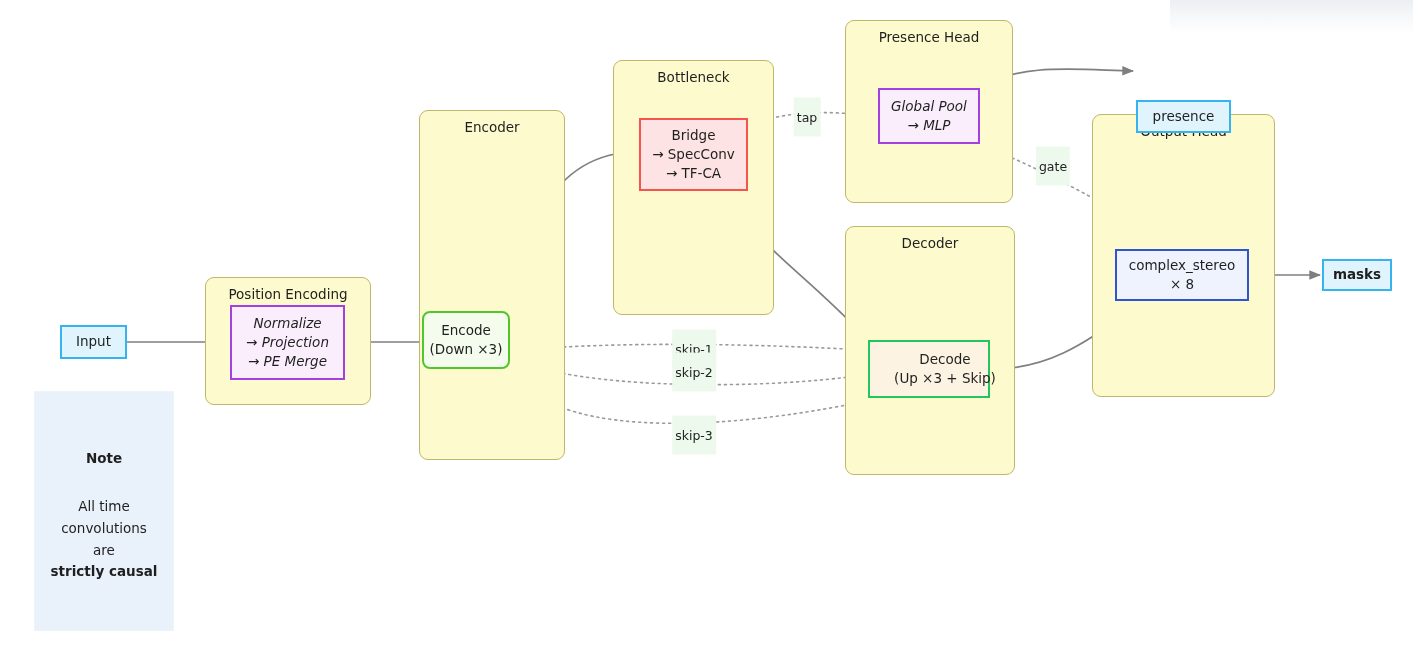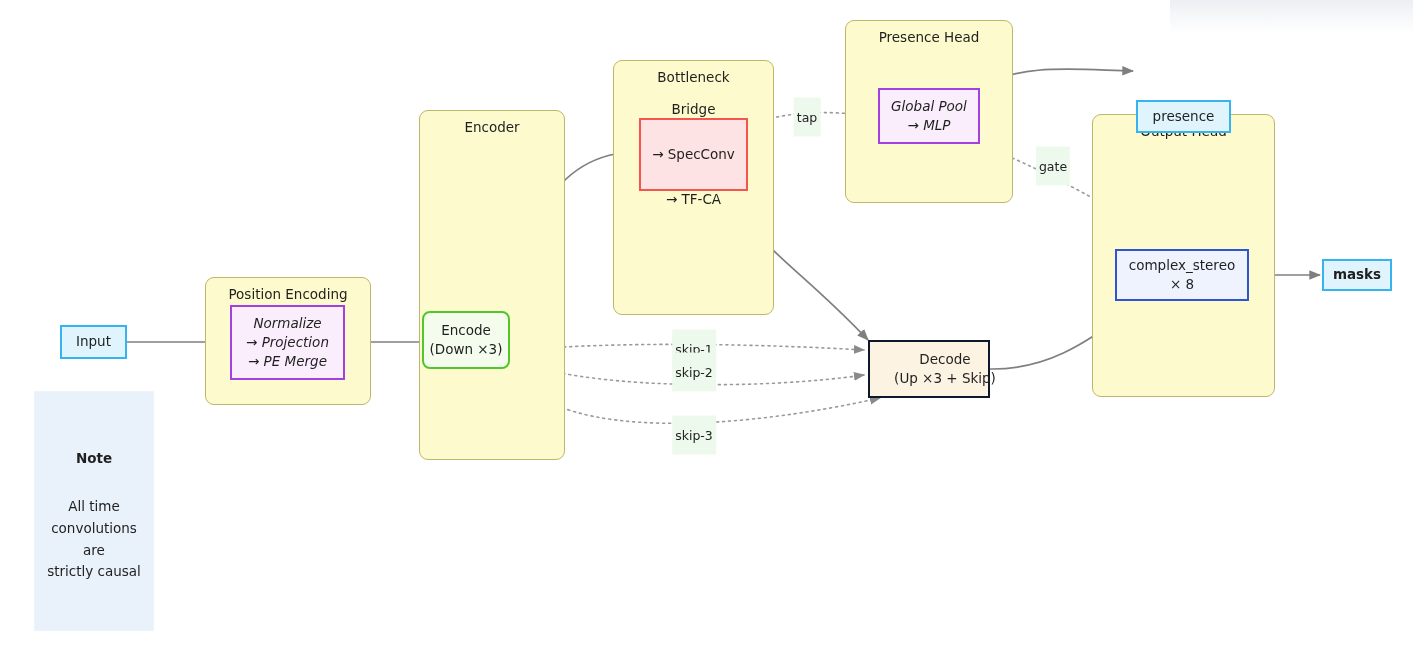--- a/index.html
+++ b/index.html
@@ -61,25 +61,24 @@
     border: 2px solid #a540e0;
     font-style: italic;
   }
   .n-green {       
     background: #f3fced;
     border: 2px solid #53c62b;
   }
   .n-red {         
     background: #fde3e3;
     border: 2px solid #f4554f;
-    gap: 26px;
   }
   .n-orange {      
     background: #fdf3e3;
-    border: 2px solid #0f172a;
+    border: 2px solid #22c55e;
     padding-left: 32px;
   }
   .n-blue {        
     background: #eef3fe;
     border: 2px solid #2f54cf;
   }
 
   .note-box {
     position: absolute;
     background: #e9f1fb;
@@ -162,20 +161,23 @@
   </div>
 
   <div class="cluster" style="left:613px; top:60px; width:161px; height:255px;">
     <div class="cluster-label">Bottleneck</div>
   </div>
 
   <div class="cluster" style="left:845px; top:20px; width:168px; height:183px;">
     <div class="cluster-label">Presence Head</div>
   </div>
 
+  <div class="cluster" style="left:845px; top:226px; width:170px; height:249px;">
+    <div class="cluster-label">Decoder</div>
+  </div>
 
   <div class="cluster" style="left:1092px; top:114px; width:183px; height:283px;">
     <div class="cluster-label">Output Head</div>
   </div>
 
   <div class="node n-io" style="left:60px; top:325px; width:67px; height:34px;">
     <span class="ln">Input</span>
   </div>
 
   <div class="node n-purple" style="left:230px; top:305px; width:115px; height:75px;">
@@ -217,23 +219,23 @@
   <div class="node n-io" style="left:1322px; top:259px; width:70px; height:32px;font-weight:bold;">
     <span class="ln">masks</span>
   </div>
 
   <div class="edge-label" style="left:807px; top:117px;">tap</div>
   <div class="edge-label" style="left:1053px; top:166px;">gate</div>
   <div class="edge-label" style="left:694px; top:349px;">skip-1</div>
   <div class="edge-label" style="left:694px; top:372px;">skip-2</div>
   <div class="edge-label" style="left:694px; top:435px;">skip-3</div>
 
-  <div class="note-box" style="left:34px; top:391px; width:120px; height:240px;">
+  <div class="note-box" style="left:34px; top:391px; width:140px; height:240px;">
     <div class="note-title">Note</div>
     <div class="note-body">
       <div>All time</div>
       <div>convolutions</div>
       <div>are</div>
-      <div style="font-weight:normal;">strictly causal</div>
+      <div style="font-weight:bold;">strictly causal</div>
     </div>
   </div>
 
 </div>
 
 </body></html>

